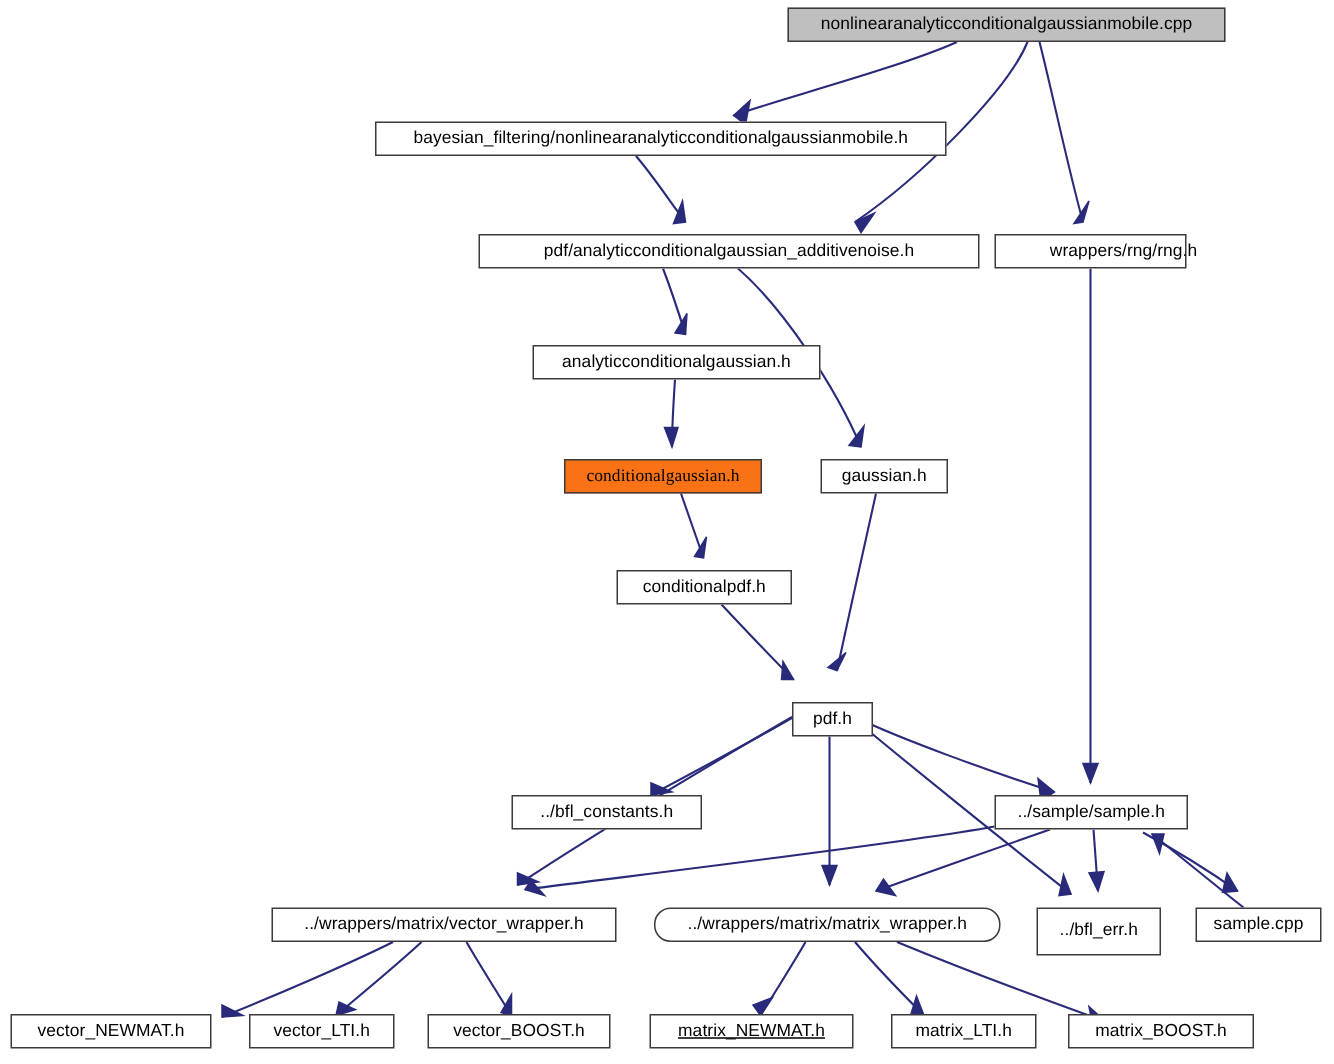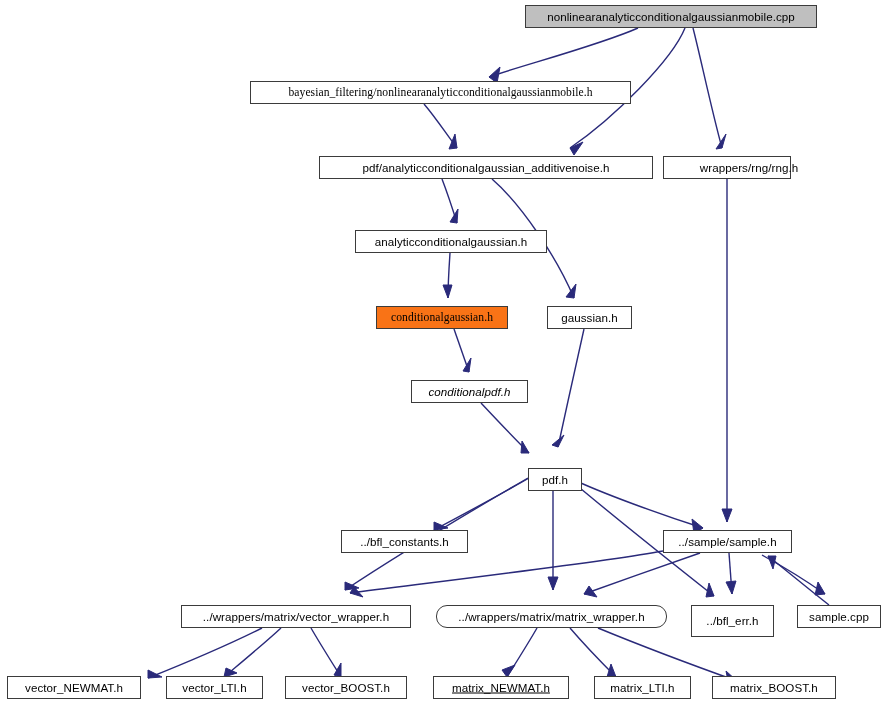--- a/index.html
+++ b/index.html
@@ -169,39 +169,39 @@
         <g>
           <path class="edge-path" d="M 598,628 C 632,642 695,666 737,681" stroke="#2a2a7a"></path>
           <polygon class="edge-head" points="737,681 726,671 729,686" fill="#2a2a7a" stroke="#2a2a7a"></polygon>
         </g>
       </g>
   </svg>
   <div id="node-layer">
       <div class="node-box root" style="left: 525px; top: 5px; width: 292px; height: 23px; background: rgb(191, 191, 191); border-color: rgb(59, 59, 59);">
         <span class="node-label">nonlinearanalyticconditionalgaussianmobile.cpp</span>
       </div>
-      <div class="node-box" style="left: 250px; top: 81px; width: 381px; height: 23px; background: rgb(255, 255, 255); border-color: rgb(59, 59, 59); font-family: Liberation Serif, serif;">
+      <div class="node-box" style="left: 250px; top: 81px; width: 381px; height: 23px; background: rgb(255, 255, 255); border-color: rgb(59, 59, 59);">
         <span class="node-label">bayesian_filtering/nonlinearanalyticconditionalgaussianmobile.h</span>
       </div>
       <div class="node-box" style="left: 319px; top: 156px; width: 334px; height: 23px; background: rgb(255, 255, 255); border-color: rgb(59, 59, 59);">
         <span class="node-label">pdf/analyticconditionalgaussian_additivenoise.h</span>
       </div>
       <div class="node-box" style="left: 663px; top: 156px; width: 128px; height: 23px; background: rgb(255, 255, 255); border-color: rgb(59, 59, 59); padding-left: 44px;">
         <span class="node-label">wrappers/rng/rng.h</span>
       </div>
       <div class="node-box" style="left: 355px; top: 230px; width: 192px; height: 23px; background: rgb(255, 255, 255); border-color: rgb(59, 59, 59);">
         <span class="node-label">analyticconditionalgaussian.h</span>
       </div>
       <div class="node-box" style="left: 376px; top: 306px; width: 132px; height: 23px; background: #f97316; border-color: rgb(59, 59, 59); font-family: Liberation Serif, serif;">
         <span class="node-label">conditionalgaussian.h</span>
       </div>
       <div class="node-box" style="left: 547px; top: 306px; width: 85px; height: 23px; background: rgb(255, 255, 255); border-color: rgb(59, 59, 59);">
         <span class="node-label">gaussian.h</span>
       </div>
-      <div class="node-box" style="left: 411px; top: 380px; width: 117px; height: 23px; background: rgb(255, 255, 255); border-color: rgb(59, 59, 59); font-style: italic;">
+      <div class="node-box" style="left: 411px; top: 380px; width: 117px; height: 23px; background: rgb(255, 255, 255); border-color: rgb(59, 59, 59);">
         <span class="node-label">conditionalpdf.h</span>
       </div>
       <div class="node-box" style="left: 528px; top: 468px; width: 54px; height: 23px; background: rgb(255, 255, 255); border-color: rgb(59, 59, 59);">
         <span class="node-label">pdf.h</span>
       </div>
       <div class="node-box" style="left: 341px; top: 530px; width: 127px; height: 23px; background: rgb(255, 255, 255); border-color: rgb(59, 59, 59);">
         <span class="node-label">../bfl_constants.h</span>
       </div>
       <div class="node-box" style="left: 663px; top: 530px; width: 129px; height: 23px; background: rgb(255, 255, 255); border-color: rgb(59, 59, 59);">
         <span class="node-label">../sample/sample.h</span>

